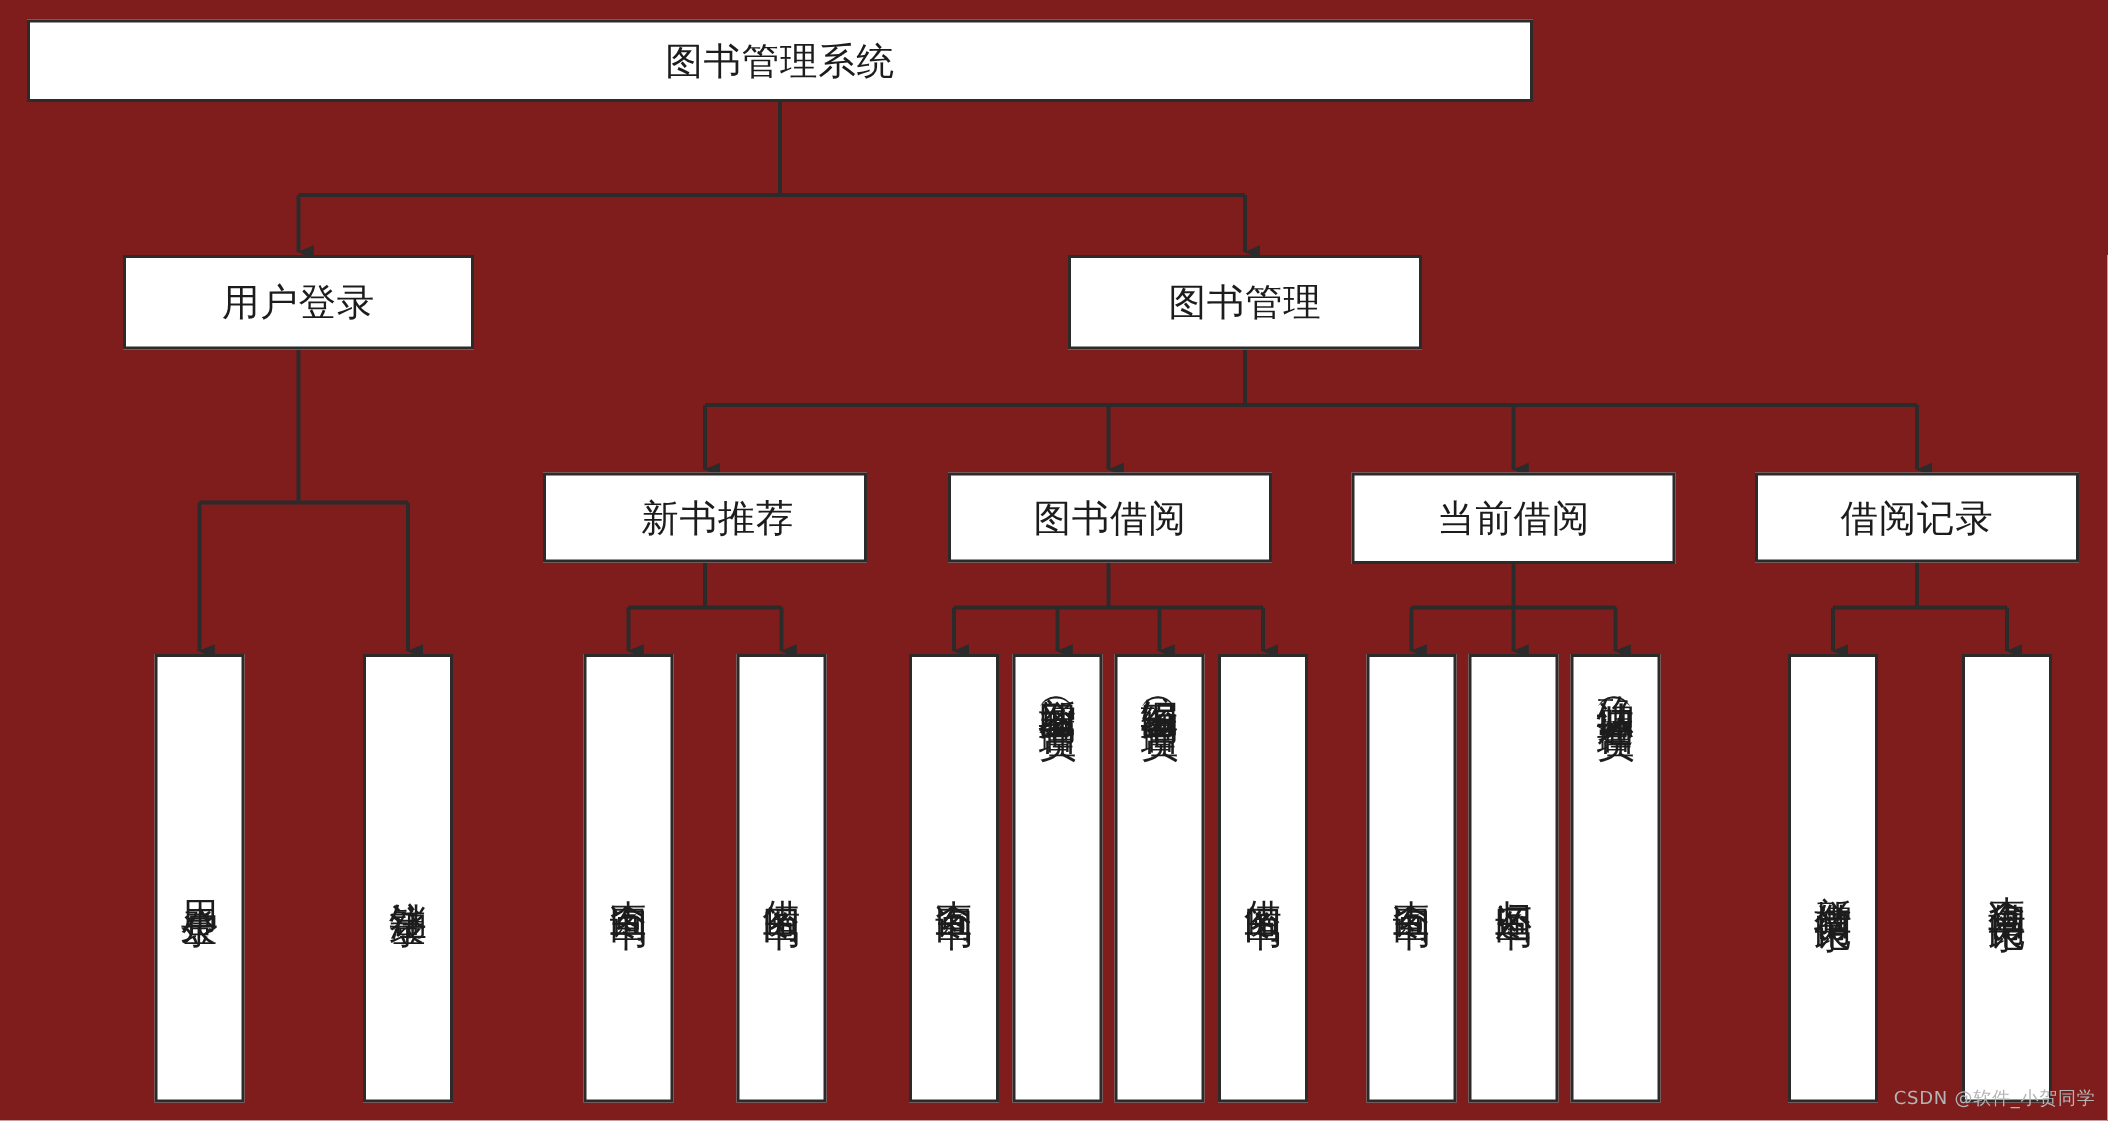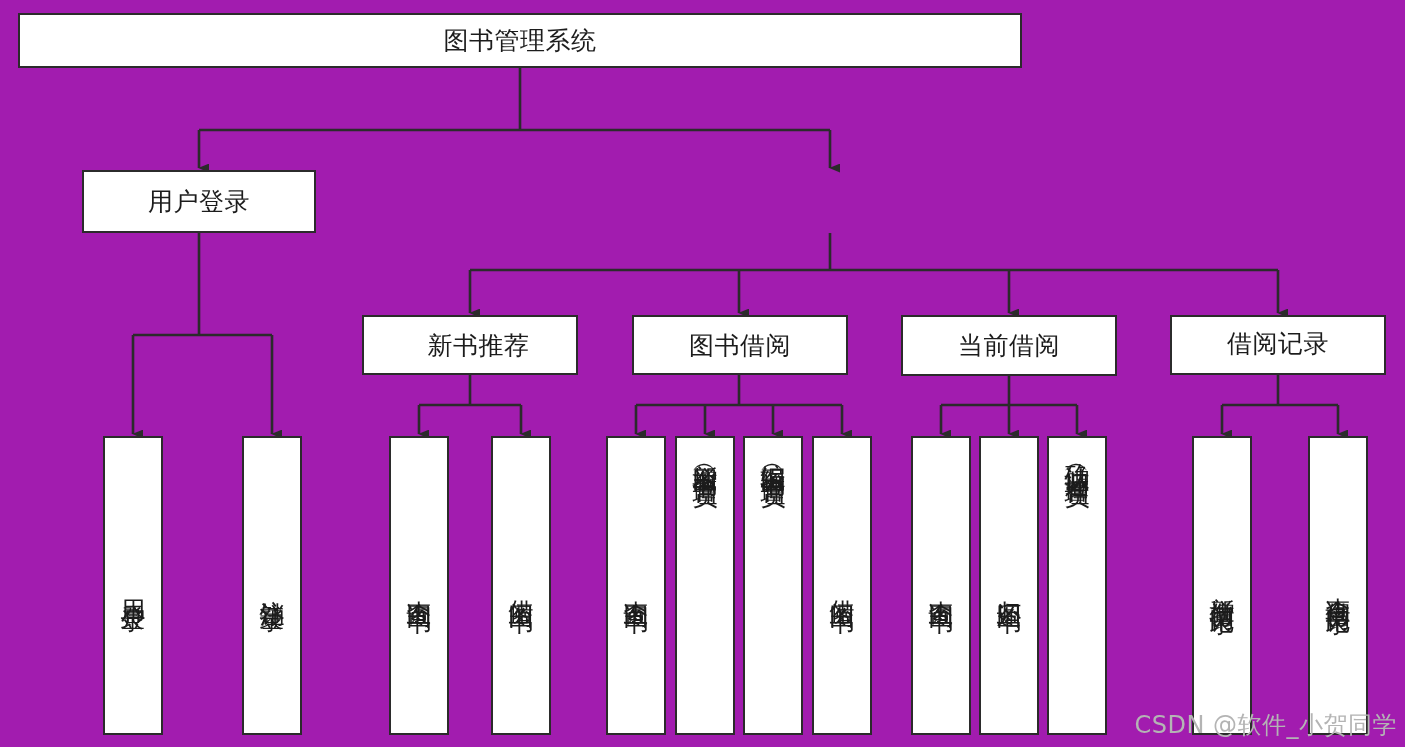--- a/index.html
+++ b/index.html
@@ -7,21 +7,21 @@
     padding: 0;
     background: #ffffff;
   }
   body {
     font-family: "DejaVu Sans", "Liberation Sans", sans-serif;
   }
   #canvas {
     position: relative;
     width: 1405px;
     height: 747px;
-    background: #a21caf;
+    background: #7f1d1d;
     overflow: hidden;
   }
   #diagram-svg {
     position: absolute;
     left: 0;
     top: 0;
     width: 1405px;
     height: 747px;
   }
   .node {
@@ -57,21 +57,21 @@
     white-space: nowrap;
   }
   .node.vertical.center-v {
     align-items: center;
     padding-top: 0;
   }
   #watermark {
     position: absolute;
     right: 8px;
     bottom: 6px;
-    font-size: 24px;
+    font-size: 12px;
     color: #b4b4b4;
     letter-spacing: 0.5px;
     white-space: nowrap;
     pointer-events: none;
   }
 </style>
 </head>
 <body>
 
 <div id="canvas">
@@ -127,34 +127,37 @@
   </svg>
 
   <div class="node horizontal" style="left:18px; top:13px; width:1004px; height:55px;">
     <span class="node-label">图书管理系统</span>
   </div>
 
   <div class="node horizontal" style="left:82px; top:170px; width:234px; height:63px;">
     <span class="node-label">用户登录</span>
   </div>
 
+  <div class="node horizontal" style="left:712px; top:170px; width:236px; height:63px;">
+    <span class="node-label">图书管理</span>
+  </div>
 
   <div class="node horizontal" style="left:362px; top:315px; width:216px; height:60px;padding-left:17px;">
     <span class="node-label">新书推荐</span>
   </div>
 
   <div class="node horizontal" style="left:632px; top:315px; width:216px; height:60px;">
     <span class="node-label">图书借阅</span>
   </div>
 
   <div class="node horizontal" style="left:901px; top:315px; width:216px; height:61px;">
     <span class="node-label">当前借阅</span>
   </div>
 
-  <div class="node horizontal" style="left:1170px; top:315px; width:216px; height:60px;font-family:Liberation Mono, monospace;">
+  <div class="node horizontal" style="left:1170px; top:315px; width:216px; height:60px;">
     <span class="node-label">借阅记录</span>
   </div>
 
   <div class="node vertical center-v" style="left:103px; top:436px; width:60px; height:299px;">
     <span class="node-label">用户登录</span>
   </div>
 
   <div class="node vertical center-v" style="left:242px; top:436px; width:60px; height:299px;">
     <span class="node-label">注销登录</span>
   </div>

